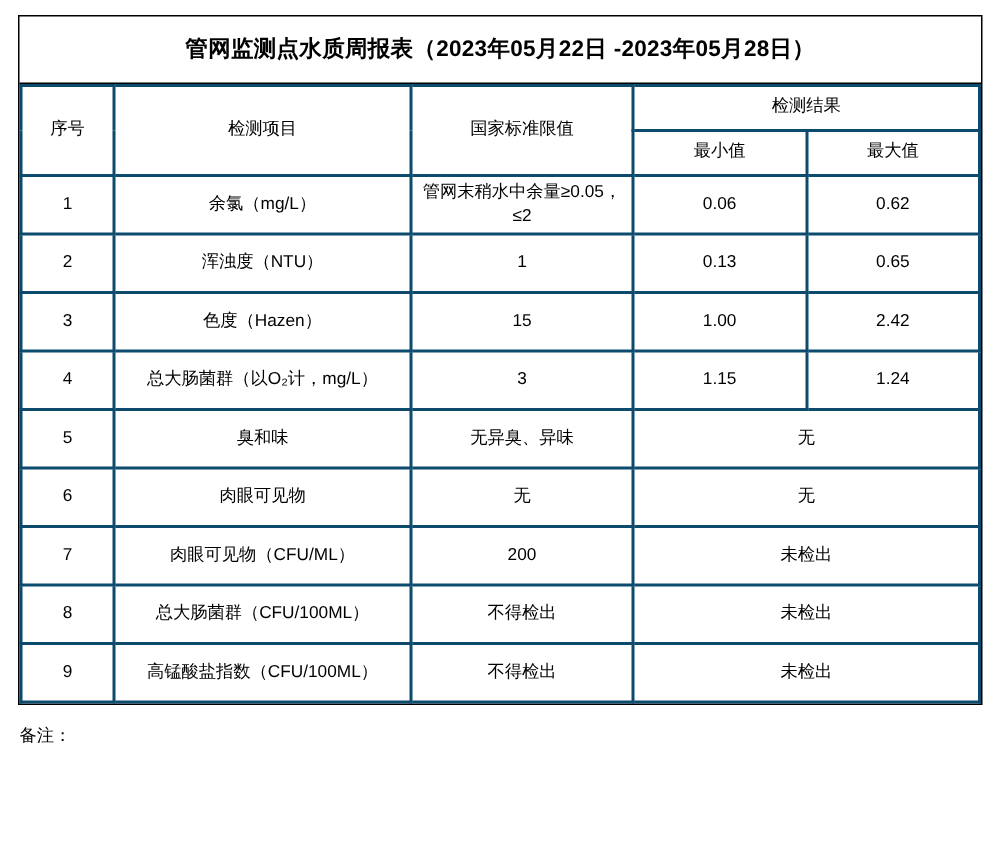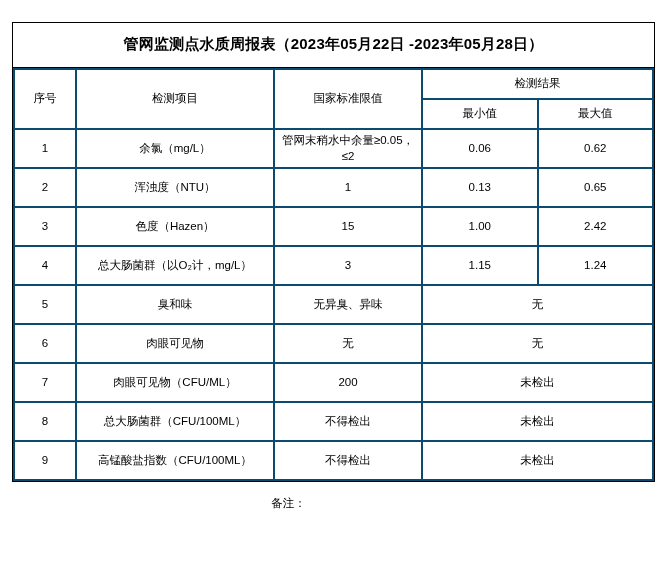--- a/index.html
+++ b/index.html
@@ -12,21 +12,21 @@
     height: 565px;
     font-family: "Liberation Sans", sans-serif;
     color: #000000;
     overflow: hidden;
   }
   .page {
     position: relative;
     width: 576px;
     height: 565px;
     box-sizing: border-box;
-    padding: 22px 12px 0 12px;
+    padding: 10px 12px 0 12px;
   }
   .doc-frame {
     border: 1px solid #000;
     box-sizing: border-box;
     width: 643px;
   }
   .title-row {
     border-bottom: 1px solid #000;
     text-align: center;
     padding: 12px 4px 13px 4px;
@@ -60,21 +60,21 @@
   .col-item { width: 190px; }
   .col-std { width: 140px; }
   .col-min { width: 128px; }
   .col-max { width: 129px; }
   .notes {
     margin-top: 11px;
     font-size: 11.5px;
     line-height: 1.75;
     padding-left: 1px;
   }
-  .notes div { white-space: nowrap; text-align: center; }
+  .notes div { white-space: nowrap; }
 </style>
 </head>
 <body>
 
 <div class="page">
   <div class="doc-frame">
 
     <div class="title-row">
       <span class="title-text">管网监测点水质周报表（2023年05月22日 -2023年05月28日）</span>
     </div>

